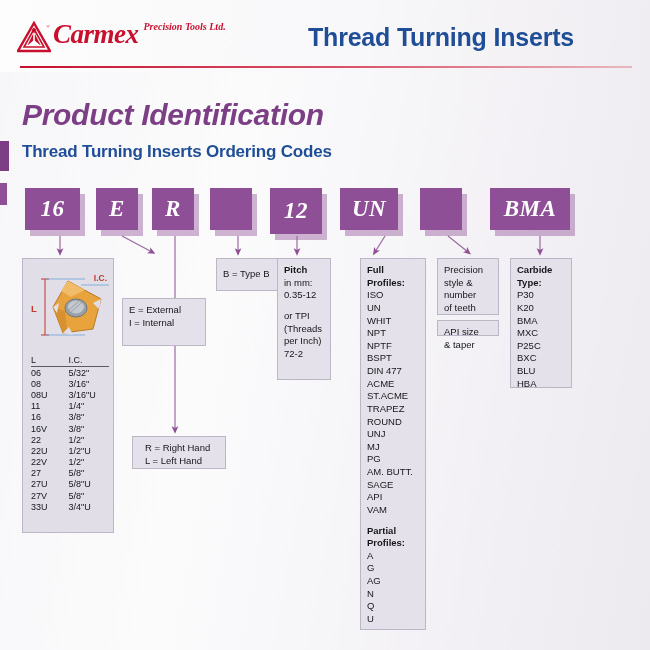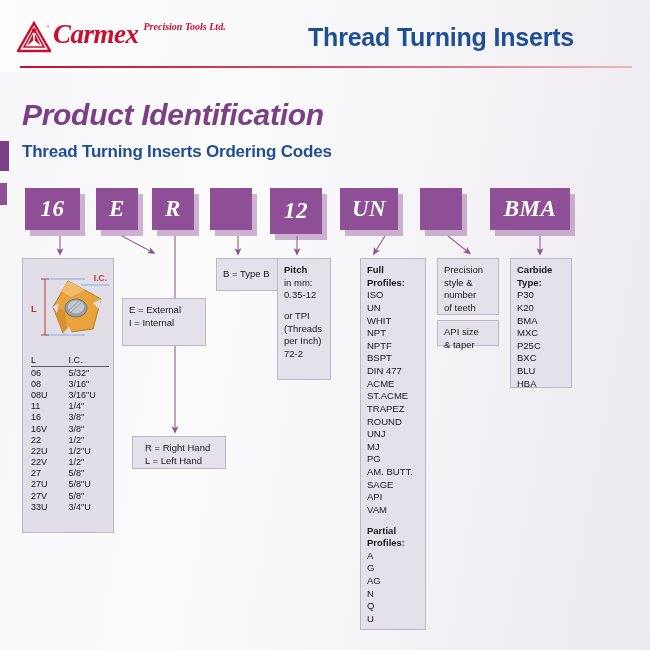--- a/index.html
+++ b/index.html
@@ -384,21 +384,21 @@
     </div>
 </div>
 
 <div class="detail-box" style="left:437px; top:258px; width:62px; height:57px;">
   <div class="db-line">Precision</div>
   <div class="db-line">style &amp;</div>
   <div class="db-line">number</div>
   <div class="db-line">of teeth</div>
 </div>
 
-<div class="detail-box" style="left:437px; top:320px; width:62px; height:26px;">
+<div class="detail-box" style="left:437px; top:320px; width:62px; height:16px;">
   <div class="db-line">API size</div>
   <div class="db-line">&amp; taper</div>
 </div>
 
 <div class="detail-box" style="left:510px; top:258px; width:62px; height:130px;">
   <div class="db-title">Carbide</div>
   <div class="db-title">Type:</div>
   <div id="carbide-list">
       <div class="db-line">P30</div>
       <div class="db-line">K20</div>

